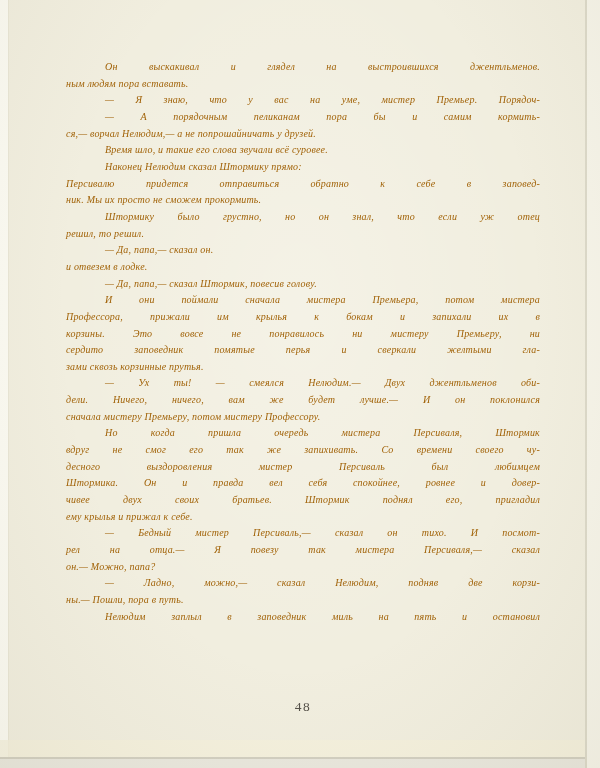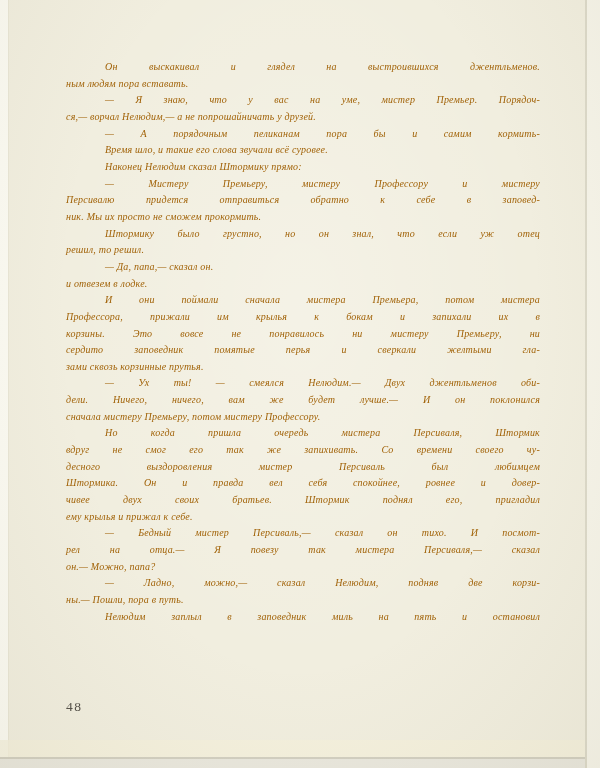--- a/index.html
+++ b/index.html
@@ -48,51 +48,51 @@
     text-align-last: left;
     white-space: nowrap; 
   }
   .line.just {
     white-space: normal;
     text-align-last: justify;
   }
   .line.indent { text-indent: 39px; }
   .page-number {
     position: absolute; left: 66px; top: 699px; width: 474px;
-    text-align: left;
+    text-align: center;
     font-size: 13.5px;
     color: #56524a;
     letter-spacing: 1.5px;
   }
 </style>
 </head>
 <body>
 
 <div>
   <div class="edge-left"></div>
   <div class="warm-band"></div>
   <div class="edge-bottom"></div>
   <div class="edge-right"></div>
   <div class="paper-vignette"></div>
 
   <div class="text-block">
       <div class="line indent just">Он выскакивал и глядел на выстроившихся джентльменов.</div>
       <div class="line">ным людям пора вставать.</div>
       <div class="line indent just">— Я знаю, что у вас на уме, мистер Премьер. Порядоч-</div>
+      <div class="line indent just">— А порядочным пеликанам пора бы и самим кормить-</div>
       <div class="line">ся,— ворчал Нелюдим,— а не попрошайничать у друзей.</div>
-      <div class="line indent just">— А порядочным пеликанам пора бы и самим кормить-</div>
       <div class="line indent">Время шло, и такие его слова звучали всё суровее.</div>
       <div class="line indent">Наконец Нелюдим сказал Штормику прямо:</div>
-      <div class="line indent just">— Мистеру Премьеру, мистеру Профессору и мистеру</div>
       <div class="line just">Персивалю придется отправиться обратно к себе в заповед-</div>
       <div class="line">ник. Мы их просто не сможем прокормить.</div>
       <div class="line indent just">Штормику было грустно, но он знал, что если уж отец</div>
       <div class="line">решил, то решил.</div>
       <div class="line indent">— Да, папа,— сказал он.</div>
       <div class="line">и отвезем в лодке.</div>
+      <div class="line indent">— Да, папа,— сказал Штормик, повесив голову.</div>
       <div class="line indent just">И они поймали сначала мистера Премьера, потом мистера</div>
       <div class="line just">Профессора, прижали им крылья к бокам и запихали их в</div>
       <div class="line just">корзины. Это вовсе не понравилось ни мистеру Премьеру, ни</div>
       <div class="line just">сердито заповедник помятые перья и сверкали желтыми гла-</div>
       <div class="line">зами сквозь корзинные прутья.</div>
       <div class="line indent just">— Ух ты! — смеялся Нелюдим.— Двух джентльменов оби-</div>
       <div class="line just">дели. Ничего, ничего, вам же будет лучше.— И он поклонился</div>
       <div class="line">сначала мистеру Премьеру, потом мистеру Профессору.</div>
       <div class="line indent just">Но когда пришла очередь мистера Персиваля, Штормик</div>
       <div class="line just">вдруг не смог его так же запихивать. Со времени своего чу-</div>

